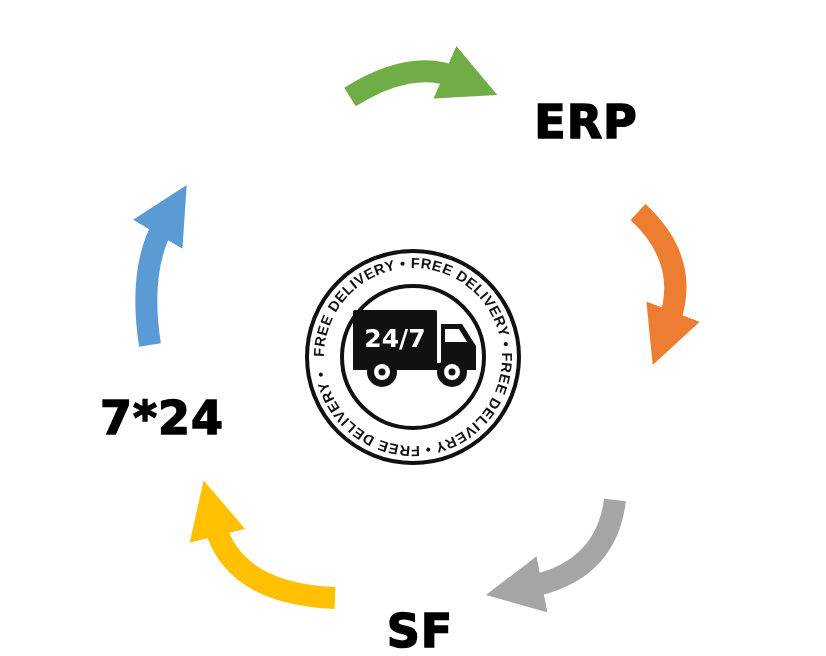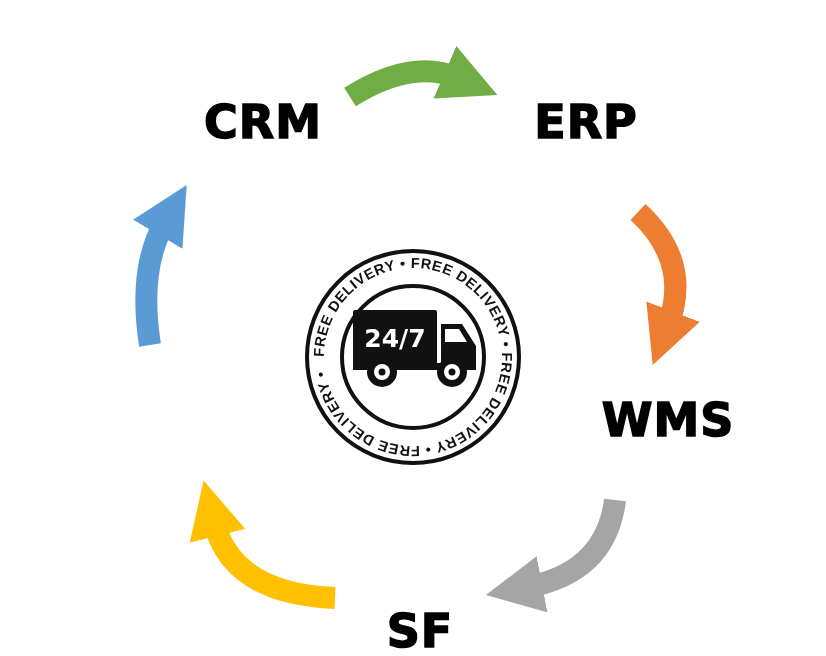--- a/index.html
+++ b/index.html
@@ -109,18 +109,17 @@
       <circle cx="382" cy="372" r="3.5" fill="#111111"></circle>
 
       <circle cx="452" cy="372" r="15" fill="#111111"></circle>
       <circle cx="452" cy="372" r="8" fill="#ffffff"></circle>
       <circle cx="452" cy="372" r="3.5" fill="#111111"></circle>
 
       <text class="truck-label-text" x="395" y="347" text-anchor="middle">24/7</text>
     </g>
   </svg>
 
-  <div id="crm-label" class="node-label">CRM</div>
   <div id="erp-label" class="node-label">ERP</div>
-  <div id="wms-label" class="node-label">WMS</div>
   <div id="sf-label" class="node-label">SF</div>
+  <div id="x724-label" class="node-label">7*24</div>
 
 </div>
 
 </body></html>

